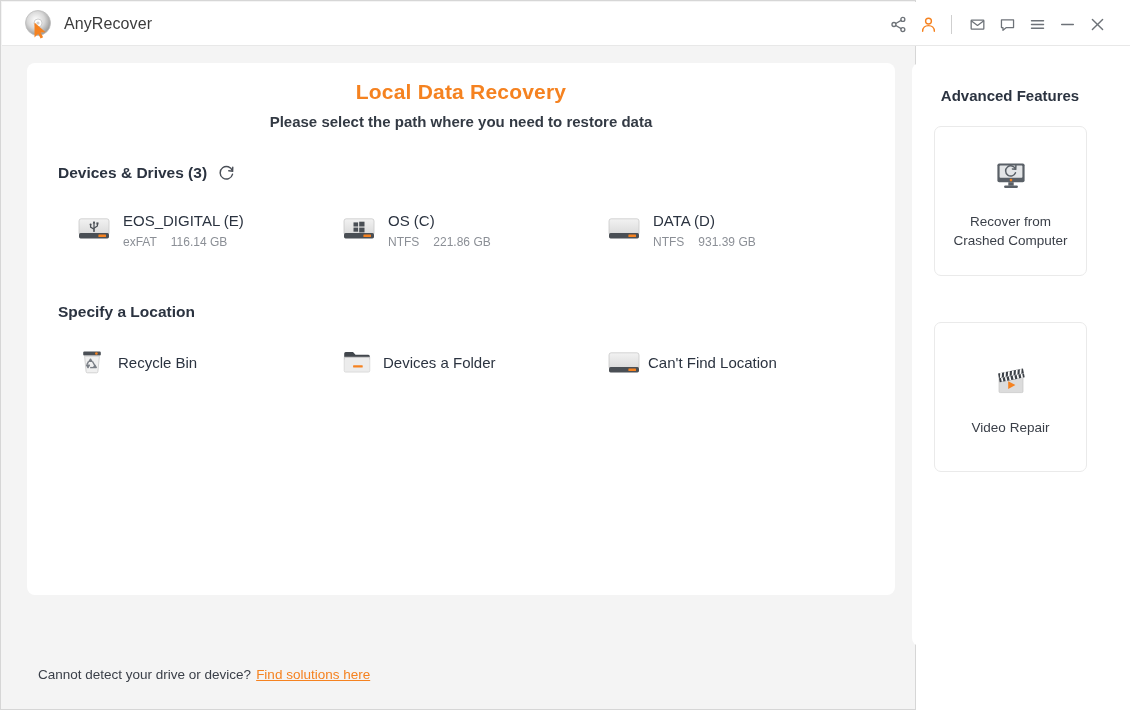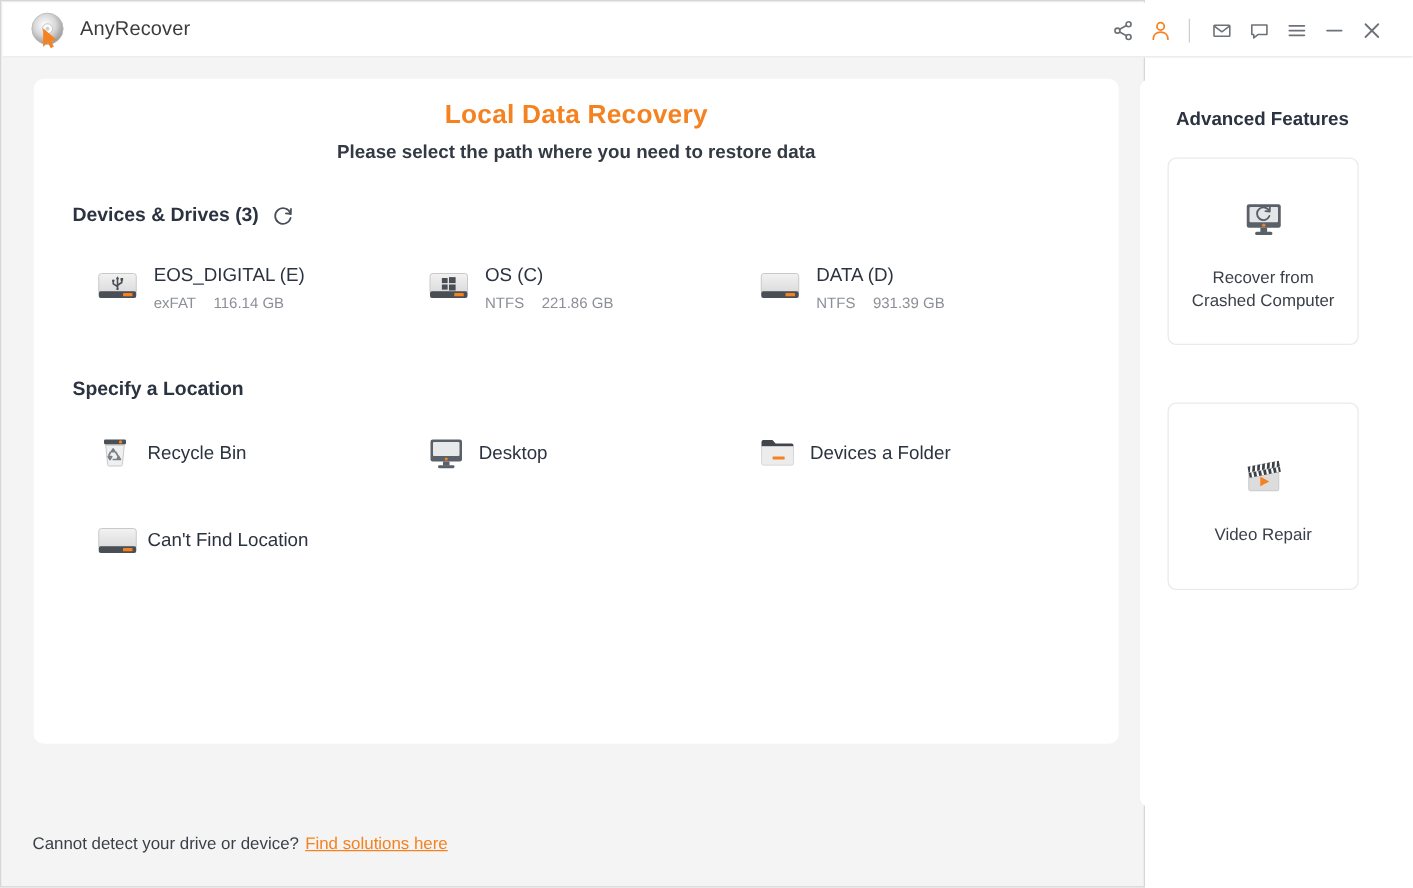--- a/index.html
+++ b/index.html
@@ -147,21 +147,21 @@
   .fc-label {
     margin-top: 14px; text-align: center;
     font-size: 13.5px; color: #3a3f48; line-height: 19px;
   }
 
   
   .footer {
     position: absolute; left: 0; top: 658px;
     width: 1130px; height: 30px;
     display: flex; align-items: center;
-    padding-left: 25px;
+    padding-left: 37px;
     font-size: 13.5px; color: #3a3f48;
   }
   .footer-link {
     color: #f58220; text-decoration: underline; margin-left: 5px; cursor: pointer;
   }
 </style>
 </head>
 <body>
 
 <div class="window">
@@ -352,32 +352,20 @@
               <path d="M12.0 21.6 L10.6 19.2 L13.4 19.2 Z" fill="#7a7f86"></path>
               <path d="M16.4 15.4 L18.6 19.2"></path>
               <path d="M14.1 21.6 L17.0 21.6"></path>
               <path d="M12.6 15.4 L10.9 18.6"></path>
             </g>
           </svg>
         </span>
         <span class="loc-label">Recycle Bin</span>
       </div>
 
-      <div class="loc-item">
-        <span class="loc-ico">
-          <svg width="32" height="32" viewBox="0 0 32 32">
-            <rect x="3.4" y="5.6" width="25.2" height="17.6" rx="1.8" fill="#5a6067"></rect>
-            <rect x="5.4" y="7.6" width="21.2" height="11.2" rx="0.8" fill="#e6e8ea"></rect>
-            <circle cx="16" cy="21.2" r="1.25" fill="#f58220"></circle>
-            <rect x="13.4" y="23.2" width="5.2" height="3.3" fill="#5a6067"></rect>
-            <rect x="9.4" y="26.2" width="13.2" height="2.3" rx="1.1" fill="#5a6067"></rect>
-          </svg>
-        </span>
-        <span class="loc-label">Desktop</span>
-      </div>
 
       <div class="loc-item">
         <span class="loc-ico">
           <svg width="32" height="32" viewBox="0 0 32 32">
             <path d="M3.2 7.4 q0-1.5 1.5-1.5 h7.3 l2.5 2.9 h12.8 q1.5 0 1.5 1.5 v3.2 h-25.6 z" fill="#41464c"></path>
             <path d="M3.2 11.2 h25.6 v13.5 q0 1.4 -1.4 1.4 h-22.8 q-1.4 0 -1.4 -1.4 z" fill="#ececec" stroke="#d3d3d3" stroke-width="0.7"></path>
             <rect x="12.1" y="19.2" width="9.6" height="2.4" rx="0.5" fill="#f58220"></rect>
           </svg>
         </span>
         <span class="loc-label">Devices a Folder</span>

